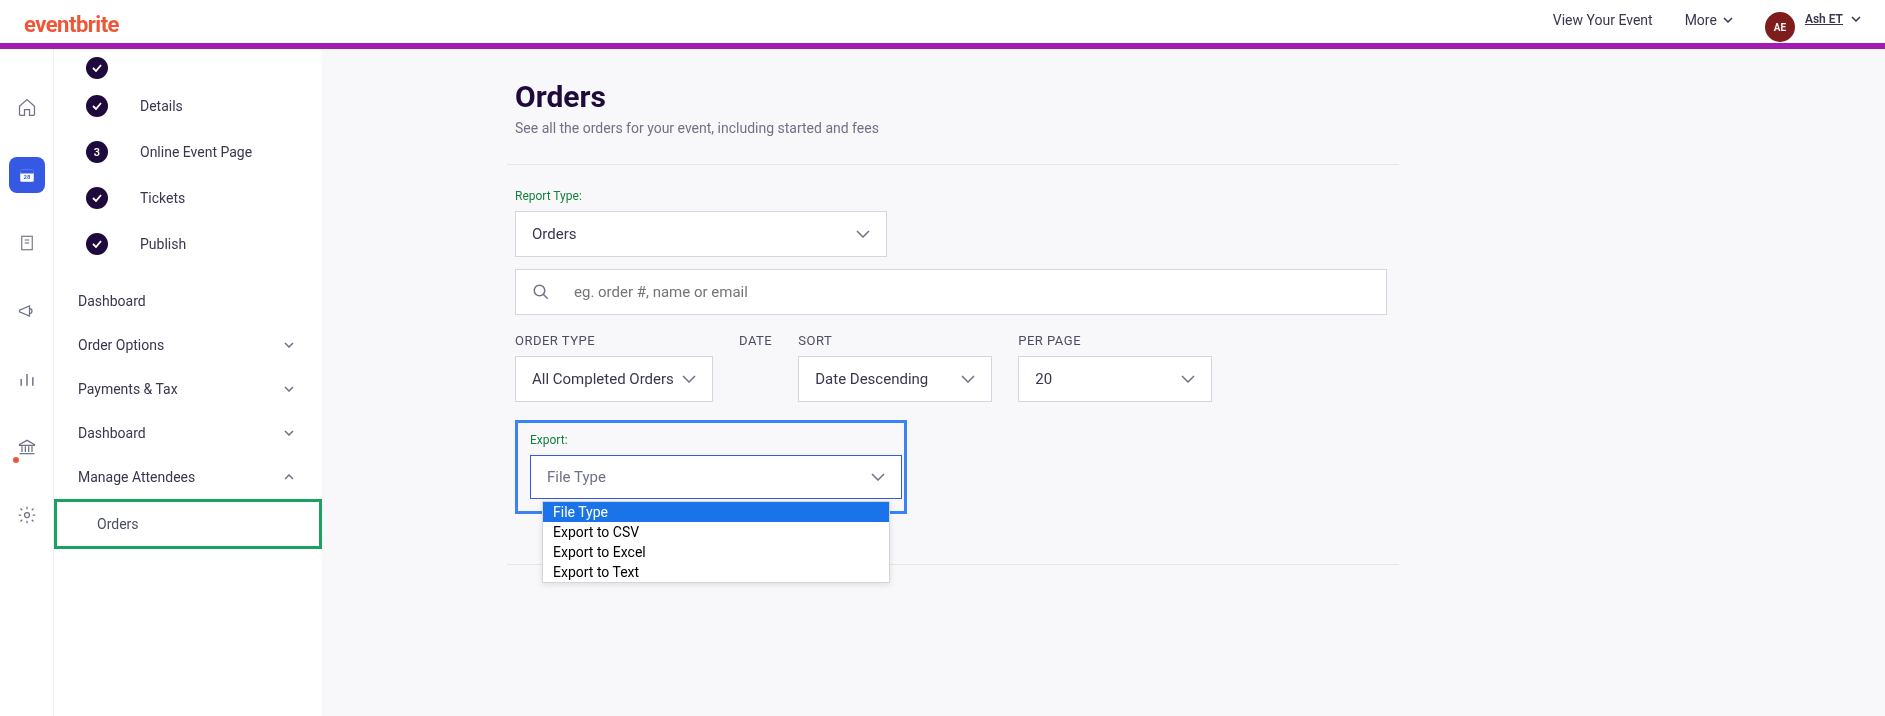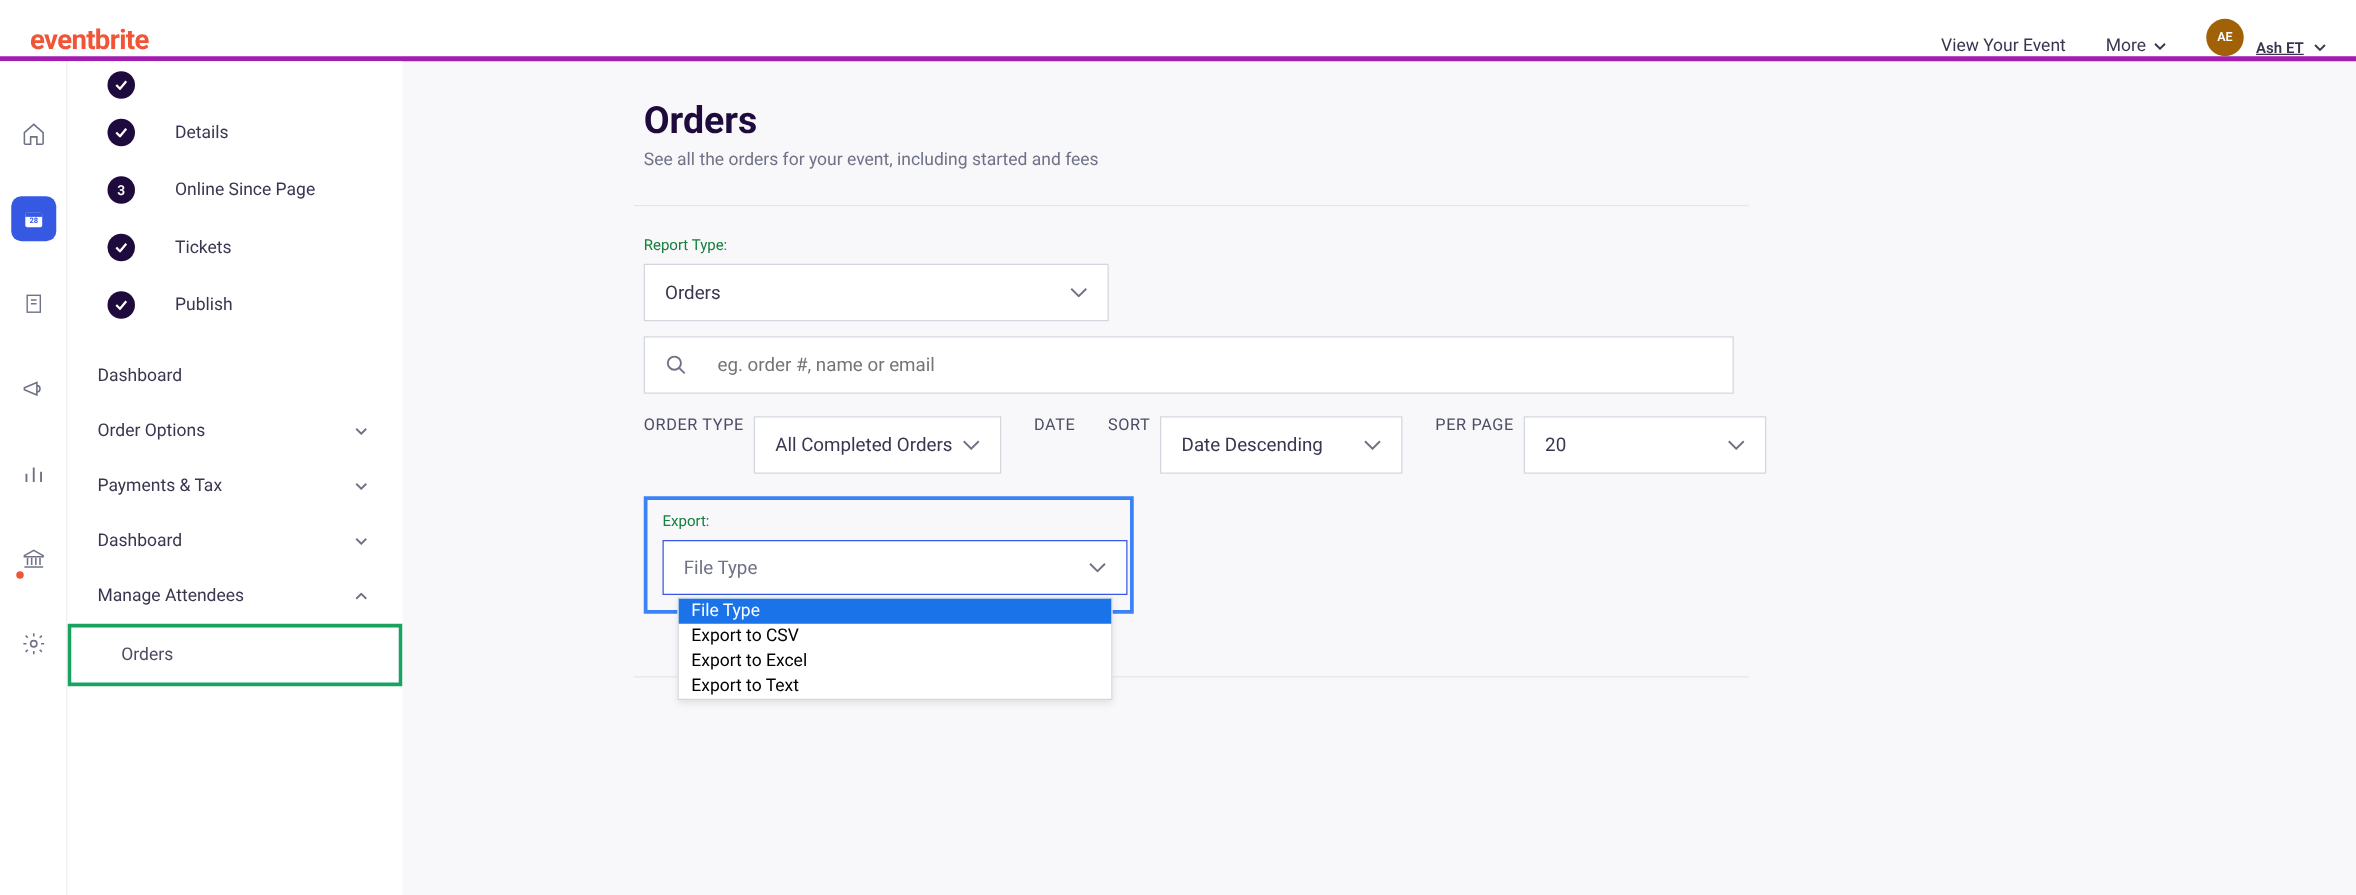--- a/index.html
+++ b/index.html
@@ -1,23 +1,23 @@
 <!DOCTYPE html>
 <html><head>
 <meta charset="utf-8">
 <style>
 * { box-sizing: border-box; margin: 0; padding: 0; font-family: -apple-system, BlinkMacSystemFont, "Segoe UI", Roboto, sans-serif; }
 body { background: #f8f7fa; width: 1885px; height: 716px; overflow: hidden; }
 
 
-.header { height: 49px; background: #fff; border-bottom: 4px solid #a21caf; display: flex; align-items: flex-end; padding: 0 24px; }
+.header { height: 49px; background: #fff; border-bottom: 6px solid #a21caf; display: flex; align-items: flex-start; padding: 12px 24px; }
 .logo { color: #f05537; font-size: 22px; font-weight: 700; letter-spacing: -0.5px; }
 .header-spacer { flex: 1; }
 .header-link { font-size: 14px; color: #39364f; padding: 0 16px; cursor: pointer; display: flex; align-items: center; gap: 6px; }
-.avatar { width: 30px; height: 30px; border-radius: 50%; background: #a16207; color: #fff; font-size: 10px; font-weight: 600; display: flex; align-items: center; justify-content: center; margin-left: 16px; }
+.avatar { width: 30px; height: 30px; border-radius: 50%; background: #7f1d1d; color: #fff; font-size: 10px; font-weight: 600; display: flex; align-items: center; justify-content: center; margin-left: 16px; }
 .user-name { font-size: 12px; color: #39364f; font-weight: 600; margin-left: 10px; display: flex; align-items: center; gap: 8px; text-decoration: underline; }
 
 
 .iconbar { position: absolute; left: 0; top: 49px; width: 54px; height: calc(100% - 49px); background: #fff; border-right: 1px solid #eee; display: flex; flex-direction: column; align-items: center; padding-top: 40px; gap: 32px; }
 .iconbar-icon { width: 36px; height: 36px; display: flex; align-items: center; justify-content: center; border-radius: 8px; cursor: pointer; color: #6f7287; position: relative; }
 .iconbar-icon.active { background: #3659e3; color: #fff; }
 .iconbar-icon .dot { position: absolute; bottom: 2px; left: 4px; width: 6px; height: 6px; background: #f05537; border-radius: 50%; }
 
 
 .sidebar { position: absolute; left: 54px; top: 49px; width: 268px; height: calc(100% - 49px); background: #fff; overflow-y: auto; }
@@ -38,21 +38,21 @@
 
 .field-label { font-size: 12px; color: #15803d; margin-bottom: 8px; }
 .select-box, .search-box { width: 372px; height: 46px; border: 1px solid #d2d6df; background: #fff; display: flex; align-items: center; padding: 0 16px; font-size: 15px; color: #39364f; position: relative; cursor: pointer; }
 .select-box.narrow { width: 198px; }
 .select-box.small { width: 194px; }
 .search-box { width: 872px; gap: 24px; }
 .search-box input { border: none; outline: none; flex: 1; font-size: 15px; background: transparent; }
 .chevron { margin-left: auto; color: #6f7287; }
 
 .filters-row { display: flex; gap: 26px; margin-top: 18px; }
-.filter-col { display: flex; flex-direction: row; gap: 8px; }
+.filter-col { display: flex; flex-direction: column; gap: 8px; }
 .filter-col .label { font-size: 13px; color: #4b4d63; letter-spacing: 0.5px; }
 
 .export-section { margin-top: 18px; position: relative; width: 392px; padding: 10px 12px 12px 12px; border: 3px solid #3b82f6; }
 .export-select { width: 372px; height: 44px; border: 1px solid #3659e3; background: #fff; display: flex; align-items: center; padding: 0 16px; font-size: 15px; color: #6f7287; cursor: pointer; }
 .dropdown-menu { position: absolute; top: 78px; left: 24px; width: 348px; background: #fff; border: 1px solid #d2d6df; box-shadow: 0 2px 6px rgba(0,0,0,0.1); z-index: 10; }
 .dropdown-item { padding: 2px 10px; font-size: 14px; cursor: pointer; }
 .dropdown-item.selected { background: #1a73e8; color: #fff; }
 
 svg { display: block; }
 </style>
@@ -148,21 +148,21 @@
   <div class="sidebar-item subitem">
     <span class="sidebar-check">
       <svg width="10" height="8" viewBox="0 0 10 8">
           <path d="M1 4l3 3 5-6" stroke="#fff" stroke-width="1.8" fill="none"></path>
         </svg>
     </span>
     <span>Details</span>
   </div>
   <div class="sidebar-item subitem">
     <span class="sidebar-count">3</span>
-    <span>Online Since Page</span>
+    <span>Online Event Page</span>
   </div>
   <div class="sidebar-item subitem">
     <span class="sidebar-check">
       <svg width="10" height="8" viewBox="0 0 10 8">
           <path d="M1 4l3 3 5-6" stroke="#fff" stroke-width="1.8" fill="none"></path>
         </svg>
     </span>
     <span>Tickets</span>
   </div>
   <div class="sidebar-item subitem">

